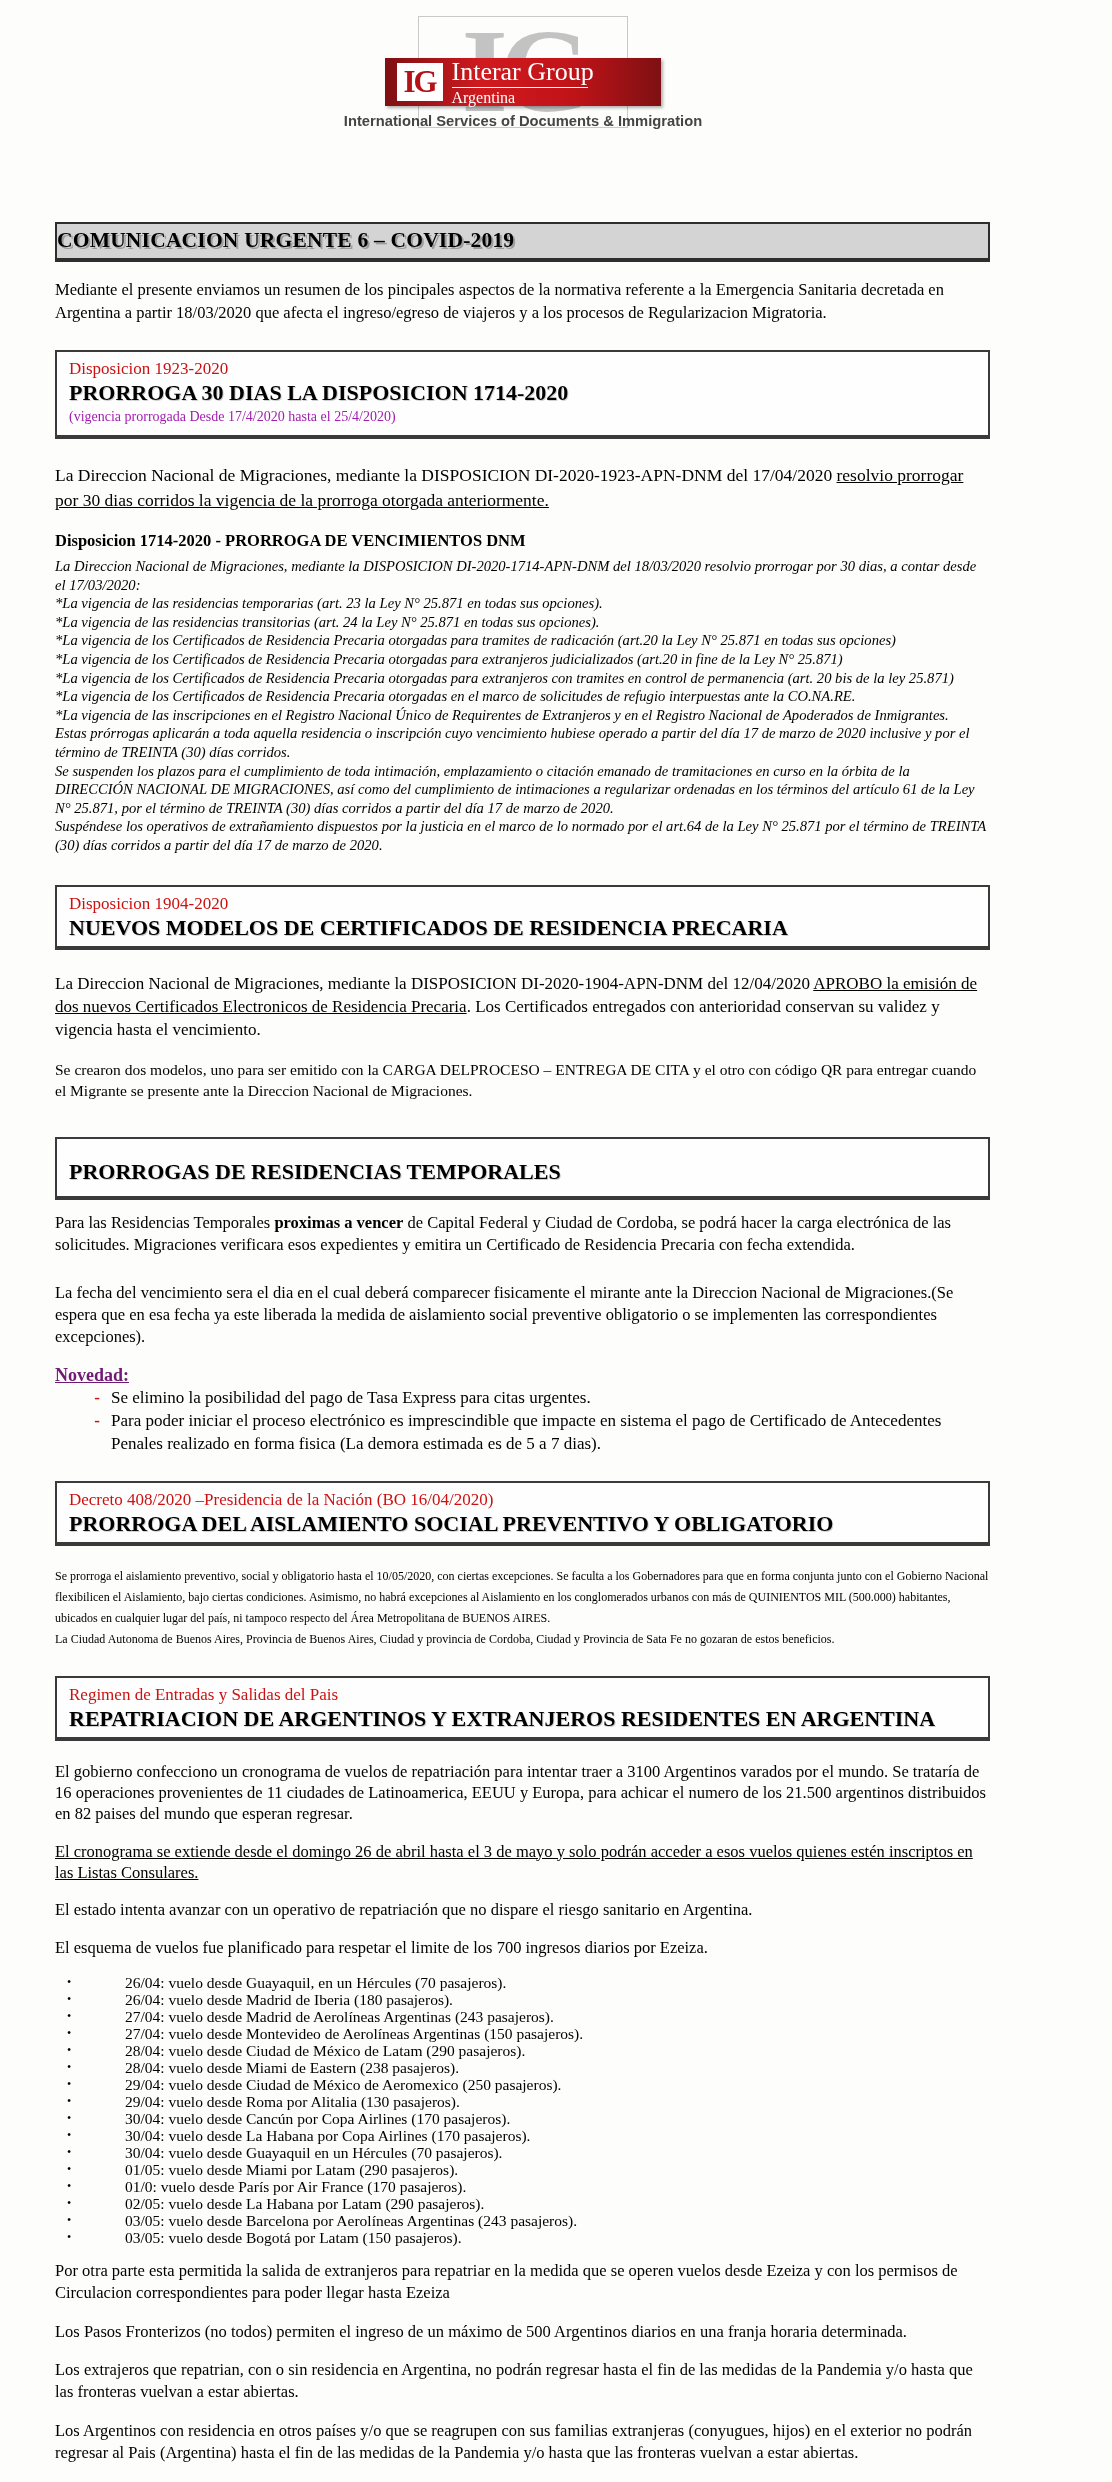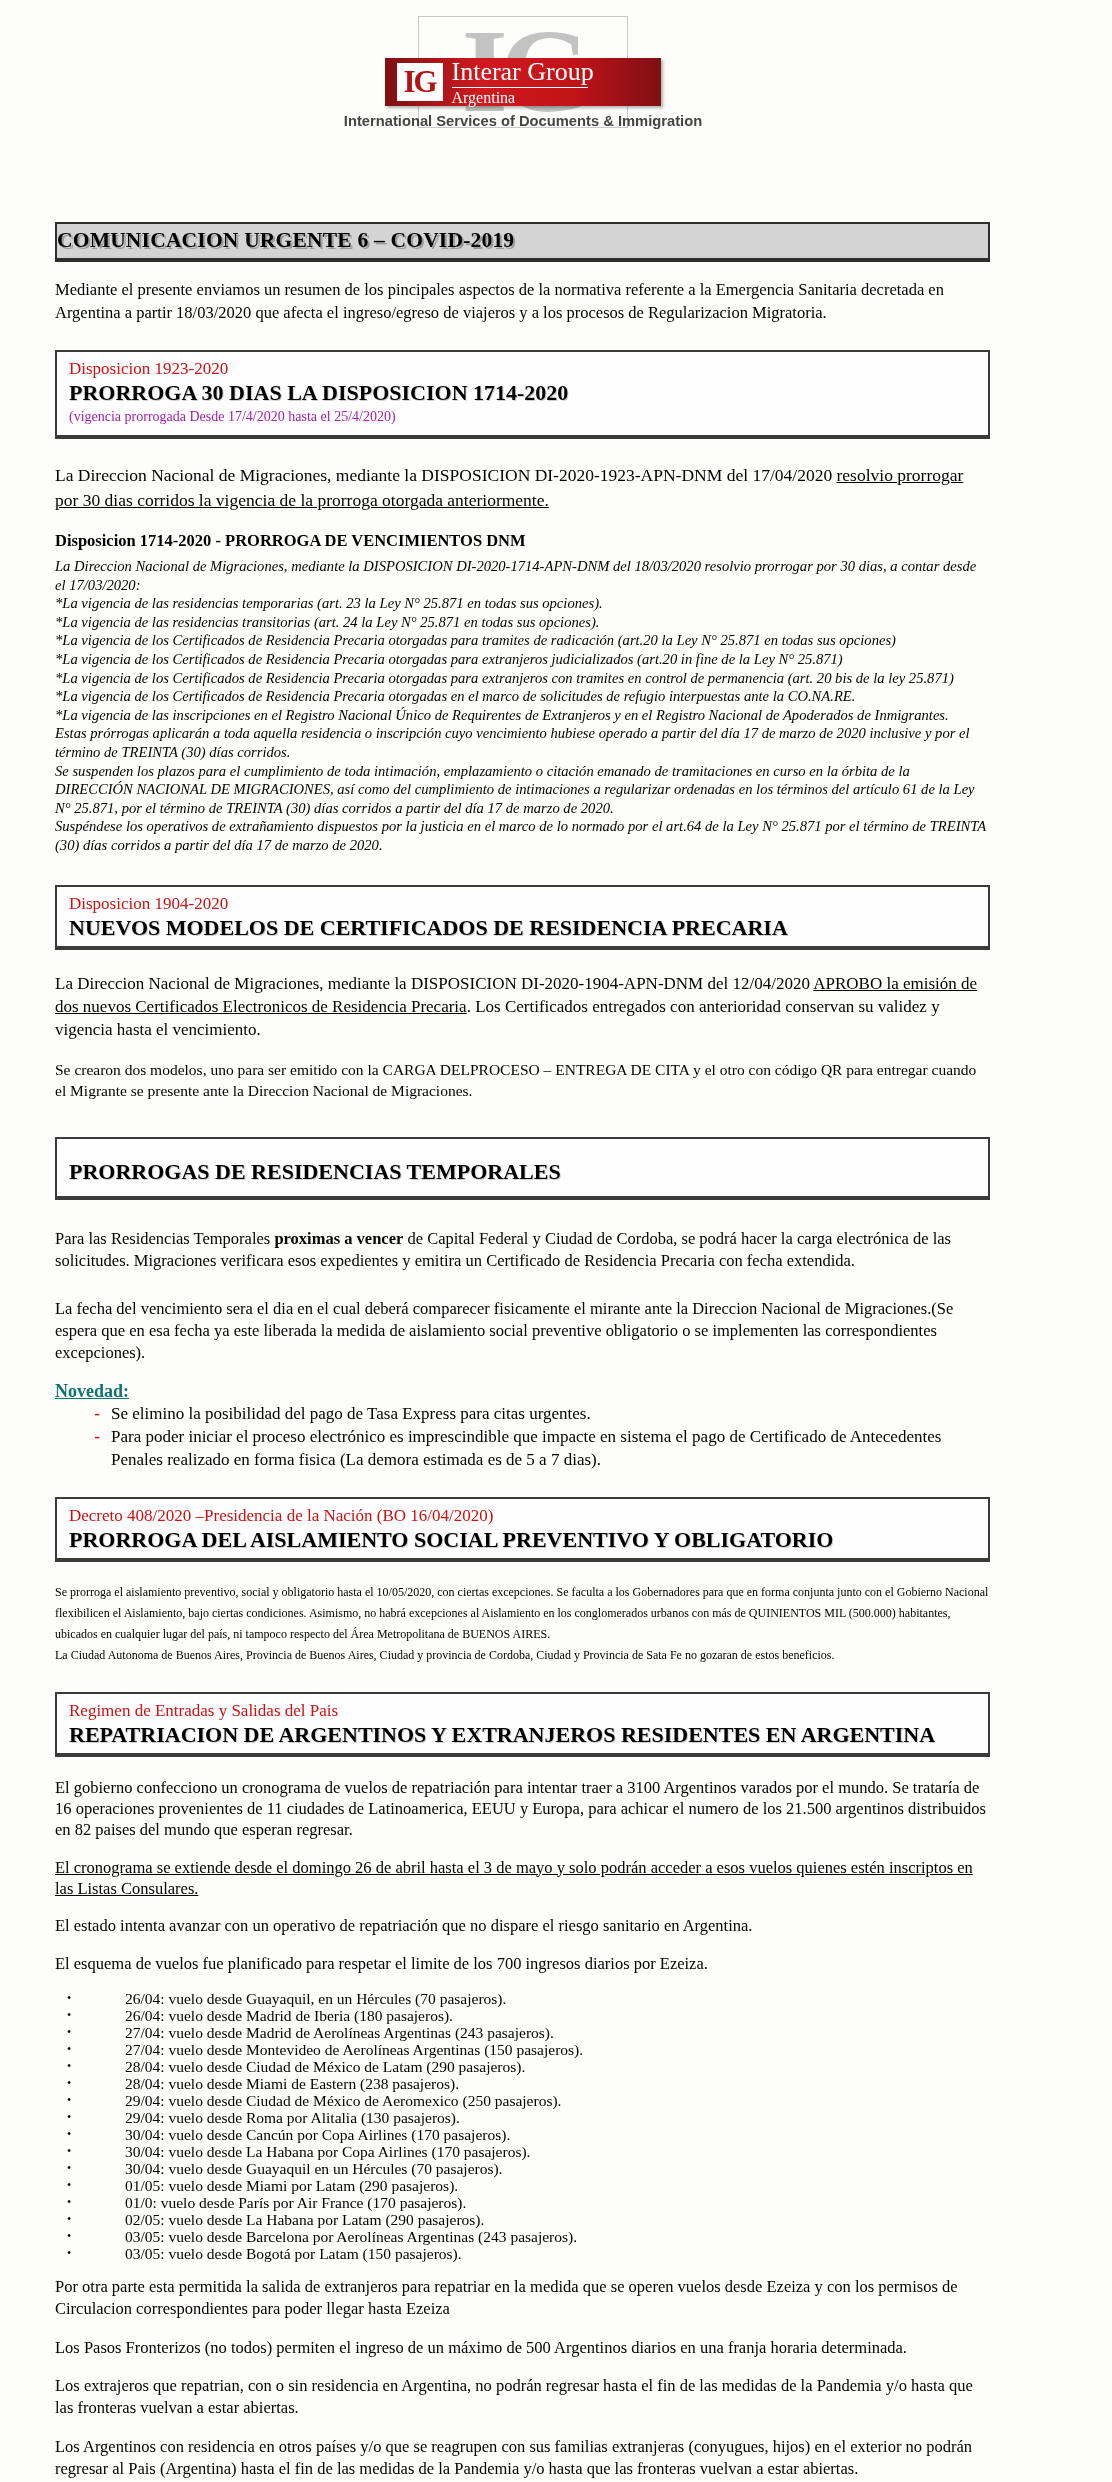--- a/index.html
+++ b/index.html
@@ -62,24 +62,24 @@
   .secbox.tall { padding-top:20px; padding-bottom:12px; }
 
   .p1923 { margin-top:24px; font-size:17.5px; line-height:25px; }
   .h1714 { margin-top:18px; font-weight:bold; font-size:16.5px; line-height:20px; }
   .italics { margin-top:6px; font-style:italic; font-size:14.6px; line-height:18.6px; }
   .italics div { margin:0; }
 
   .p1904 { margin-top:22px; font-size:17px; line-height:23px; }
   .pmod  { margin-top:18px; font-size:15.5px; line-height:21px; }
 
-  .ptemp { margin-top:28px; font-size:16.5px; line-height:22px; }
+  .ptemp { margin-top:12px; font-size:16.5px; line-height:22px; }
   .pvenc { margin-top:26px; font-size:16.5px; line-height:22px; }
 
-  .novedad-h { margin-top:4px; color:#0f766e; font-weight:bold; font-size:18px; text-decoration:underline; line-height:22px; }
+  .novedad-h { margin-top:4px; color:#701a75; font-weight:bold; font-size:18px; text-decoration:underline; line-height:22px; }
   .nov-item { display:flex; font-size:17px; line-height:23px; }
   .nov-dash { color:#cc1111; flex:0 0 28px; text-align:center; margin-left:28px; font-weight:bold; }
   .nov-text { flex:1; }
 
   .paisl { margin-top:20px; font-size:12px; line-height:21px; }
 
   .prep  { font-size:16.5px; line-height:21px; }
   .mt18 { margin-top:16px;text-decoration:underline; } .mt20 { margin-top:20px; }
 
   .flights { margin-top:4px; }

